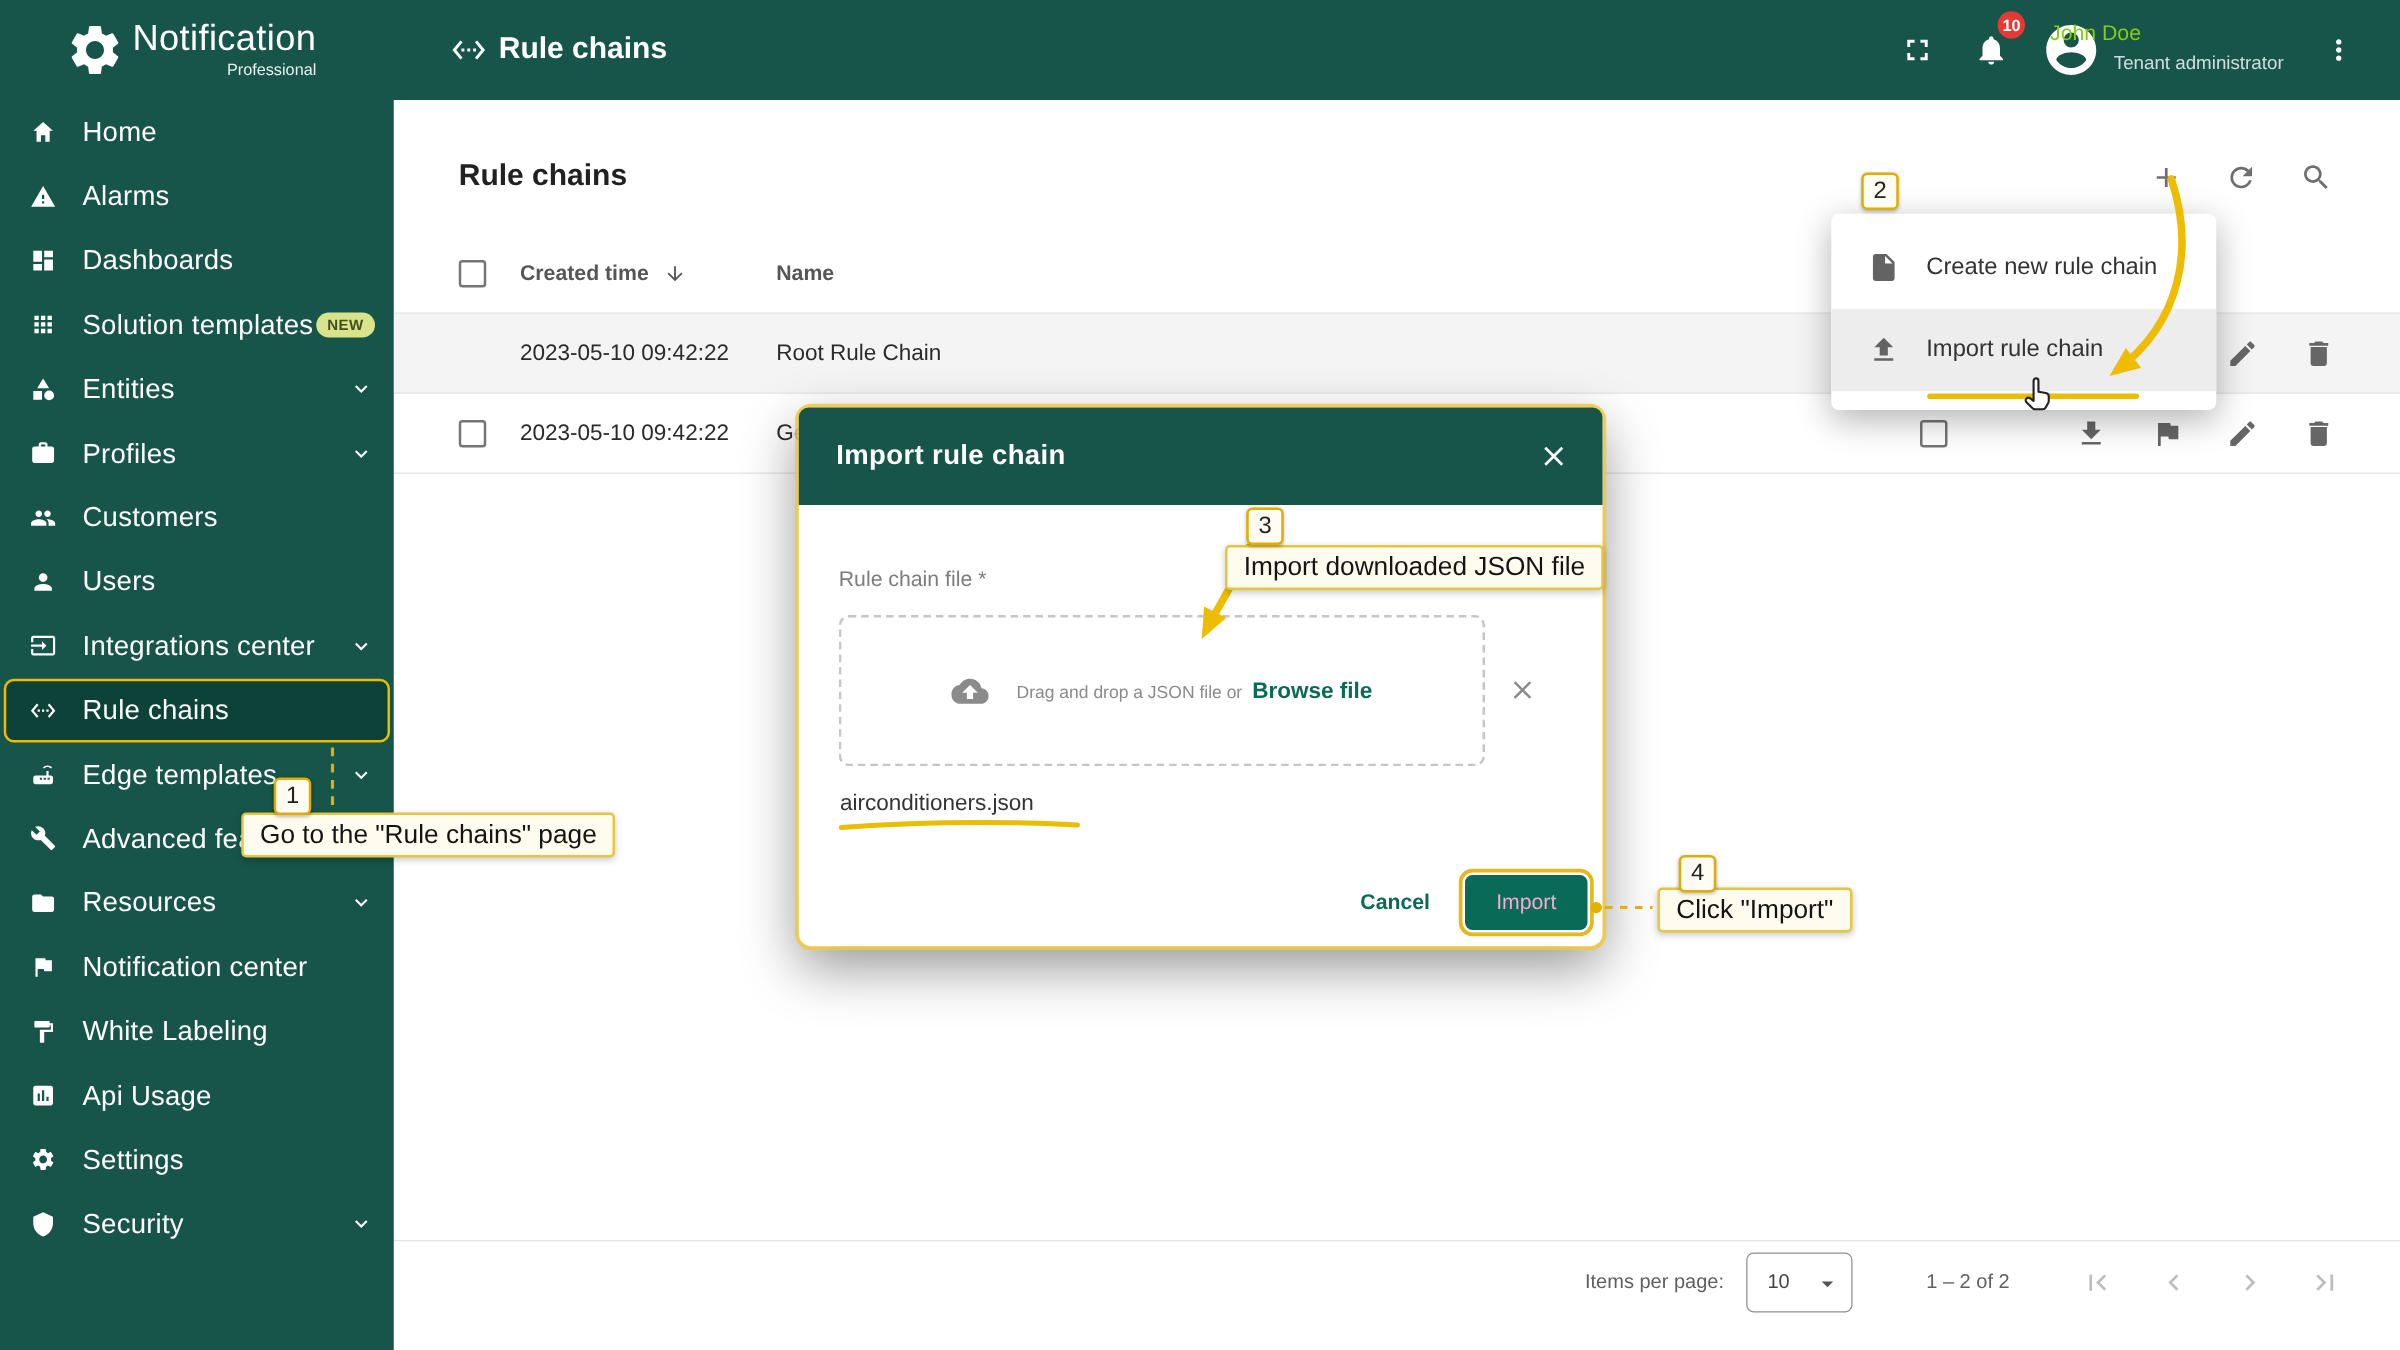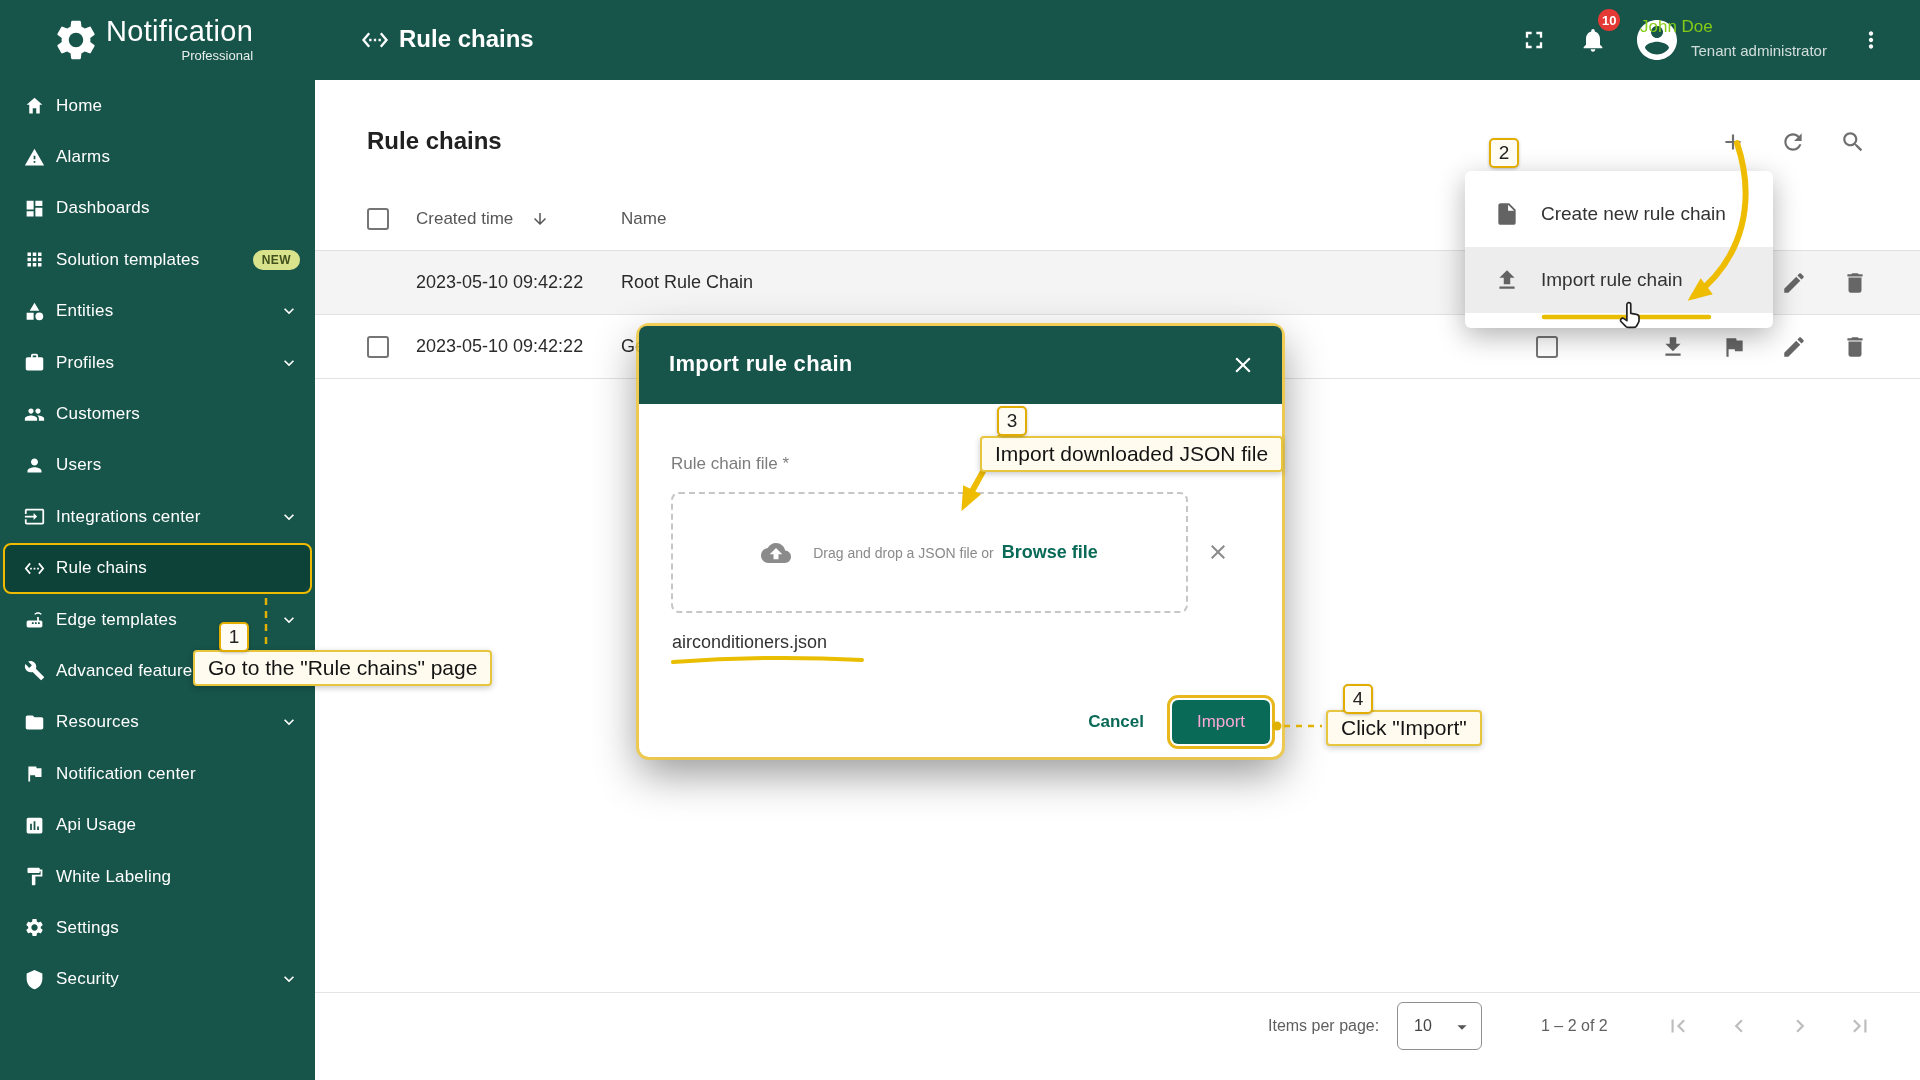--- a/index.html
+++ b/index.html
@@ -18,31 +18,31 @@
   .tb-btn{position:absolute;top:26px;width:28px;height:28px;color:#fff;cursor:pointer}
   .badge-count{position:absolute;left:1598px;top:9px;min-width:22px;height:22px;background:#e53935;border-radius:11px;color:#fff;font-size:13px;font-weight:700;display:flex;align-items:center;justify-content:center;padding:0 4px;z-index:6}
   .avatar{position:absolute;left:1633px;top:16px;width:48px;height:48px;color:#fff;cursor:pointer}
   .user-name{position:absolute;left:1640px;top:17px;font-size:17px;color:#84cc16}
   .user-role{position:absolute;left:1691px;top:42px;font-size:15px;color:rgba(255,255,255,.8)}
 
   
   .sidebar{position:absolute;left:0;top:80px;bottom:0;width:315px;background:#17544a;z-index:4}
   .nav-item{position:relative;height:51.4px;display:flex;align-items:center;padding-left:24px;color:#fff;cursor:pointer}
   .nav-icon{width:21px;height:21px;color:#fff;flex:0 0 auto}
-  .nav-label{margin-left:11px;font-size:17px;white-space:nowrap;letter-spacing:.2px}
+  .nav-label{margin-left:21px;font-size:22px;white-space:nowrap;letter-spacing:.2px}
   .nav-chevron{position:absolute;right:16px;width:20px;height:20px;color:#fff}
   .nav-badge{position:absolute;right:15px;background:#d8e38b;color:#41501c;font-size:12px;font-weight:700;padding:3px 9px;border-radius:10px;letter-spacing:.4px}
   .nav-item.selected{margin:0 3px;border:2px solid #eebb00;border-radius:8px;background:#0c4238;padding-left:19px}
 
   
   .main{position:absolute;left:315px;top:80px;right:0;bottom:0;background:#fff;z-index:1}
   .content-title{position:absolute;left:52px;top:47px;font-size:24px;color:#212121}
   .tool-btn{position:absolute;top:49px;width:26px;height:26px;color:#6e6e6e;cursor:pointer}
   .thead{position:absolute;left:0;top:107px;width:100%;height:64px;border-bottom:1px solid #e0e0e0}
-  .th{position:absolute;top:22px;font-size:17px;font-weight:400;color:#565656}
+  .th{position:absolute;top:22px;font-size:17px;font-weight:700;color:#565656}
   .sort-icon{position:absolute;left:216px;top:23px;width:18px;height:18px;color:#565656}
   .cb{position:absolute;width:22px;height:22px;border:2px solid #757575;border-radius:3px;background:#fff;cursor:pointer}
   .trow{position:absolute;left:0;width:100%;height:64px;border-bottom:1px solid #e3e3e3;cursor:pointer}
   .row-alt{background:#f4f4f4}
   .cell{position:absolute;top:21px;font-size:18px;color:#2b2b2b;white-space:nowrap}
   .c-time{left:101px}.c-name{left:306px}
   .act-icon{position:absolute;top:19px;width:26px;height:26px;color:#666;cursor:pointer}
 
   .paginator{position:absolute;left:0;right:0;top:912px;height:66px;border-top:1px solid #e4e4e4;background:#fff}
   .pg-label{position:absolute;left:953px;top:24px;font-size:16px;color:#5f5f5f}
@@ -266,32 +266,32 @@
       <span class="nav-icon">
           <svg viewBox="0 0 24 24">
             <path d="M14.4 6L14 4H5v17h2v-7h5.6l.4 2h7V6h-5.6z" fill="currentColor"></path>
           </svg>
         </span>
       <span class="nav-label">Notification center</span>
     </div>
     <div class="nav-item">
       <span class="nav-icon">
           <svg viewBox="0 0 24 24">
+            <path d="M18 4V3c0-.55-.45-1-1-1H5c-.55 0-1 .45-1 1v4c0 .55.45 1 1 1h12c.55 0 1-.45 1-1V6h1v4H9v11c0 .55.45 1 1 1h2c.55 0 1-.45 1-1v-9h8V4h-3z" fill="currentColor"></path>
+          </svg>
+        </span>
+      <span class="nav-label">White Labeling</span>
+    </div>
+    <div class="nav-item">
+      <span class="nav-icon">
+          <svg viewBox="0 0 24 24">
             <path d="M19 3H5c-1.1 0-2 .9-2 2v14c0 1.1.9 2 2 2h14c1.1 0 2-.9 2-2V5c0-1.1-.9-2-2-2zM9 17H7v-7h2v7zm4 0h-2V7h2v10zm4 0h-2v-4h2v4z" fill="currentColor"></path>
           </svg>
         </span>
       <span class="nav-label">Api Usage</span>
-    </div>
-    <div class="nav-item">
-      <span class="nav-icon">
-          <svg viewBox="0 0 24 24">
-            <path d="M18 4V3c0-.55-.45-1-1-1H5c-.55 0-1 .45-1 1v4c0 .55.45 1 1 1h12c.55 0 1-.45 1-1V6h1v4H9v11c0 .55.45 1 1 1h2c.55 0 1-.45 1-1v-9h8V4h-3z" fill="currentColor"></path>
-          </svg>
-        </span>
-      <span class="nav-label">White Labeling</span>
     </div>
     <div class="nav-item">
       <span class="nav-icon">
           <svg viewBox="0 0 24 24">
             <path d="M19.14 12.94c.04-.3.06-.61.06-.94 0-.32-.02-.64-.07-.94l2.03-1.58c.18-.14.23-.41.12-.61l-1.92-3.32c-.12-.22-.37-.29-.59-.22l-2.39.96c-.5-.38-1.03-.7-1.62-.94l-.36-2.54c-.04-.24-.24-.41-.48-.41h-3.84c-.24 0-.43.17-.47.41l-.36 2.54c-.59.24-1.13.57-1.62.94l-2.39-.96c-.22-.08-.47 0-.59.22L2.74 8.87c-.12.21-.08.47.12.61l2.03 1.58c-.05.3-.09.63-.09.94s.02.64.07.94l-2.03 1.58c-.18.14-.23.41-.12.61l1.92 3.32c.12.22.37.29.59.22l2.39-.96c.5.38 1.03.7 1.62.94l.36 2.54c.05.24.24.41.48.41h3.84c.24 0 .44-.17.47-.41l.36-2.54c.59-.24 1.13-.56 1.62-.94l2.39.96c.22.08.47 0 .59-.22l1.92-3.32c.12-.22.07-.47-.12-.61l-2.01-1.58zM12 15.6c-1.98 0-3.6-1.62-3.6-3.6s1.62-3.6 3.6-3.6 3.6 1.62 3.6 3.6-1.62 3.6-3.6 3.6z" fill="currentColor" fill-rule="evenodd"></path>
           </svg>
         </span>
       <span class="nav-label">Settings</span>
     </div>
     <div class="nav-item">

